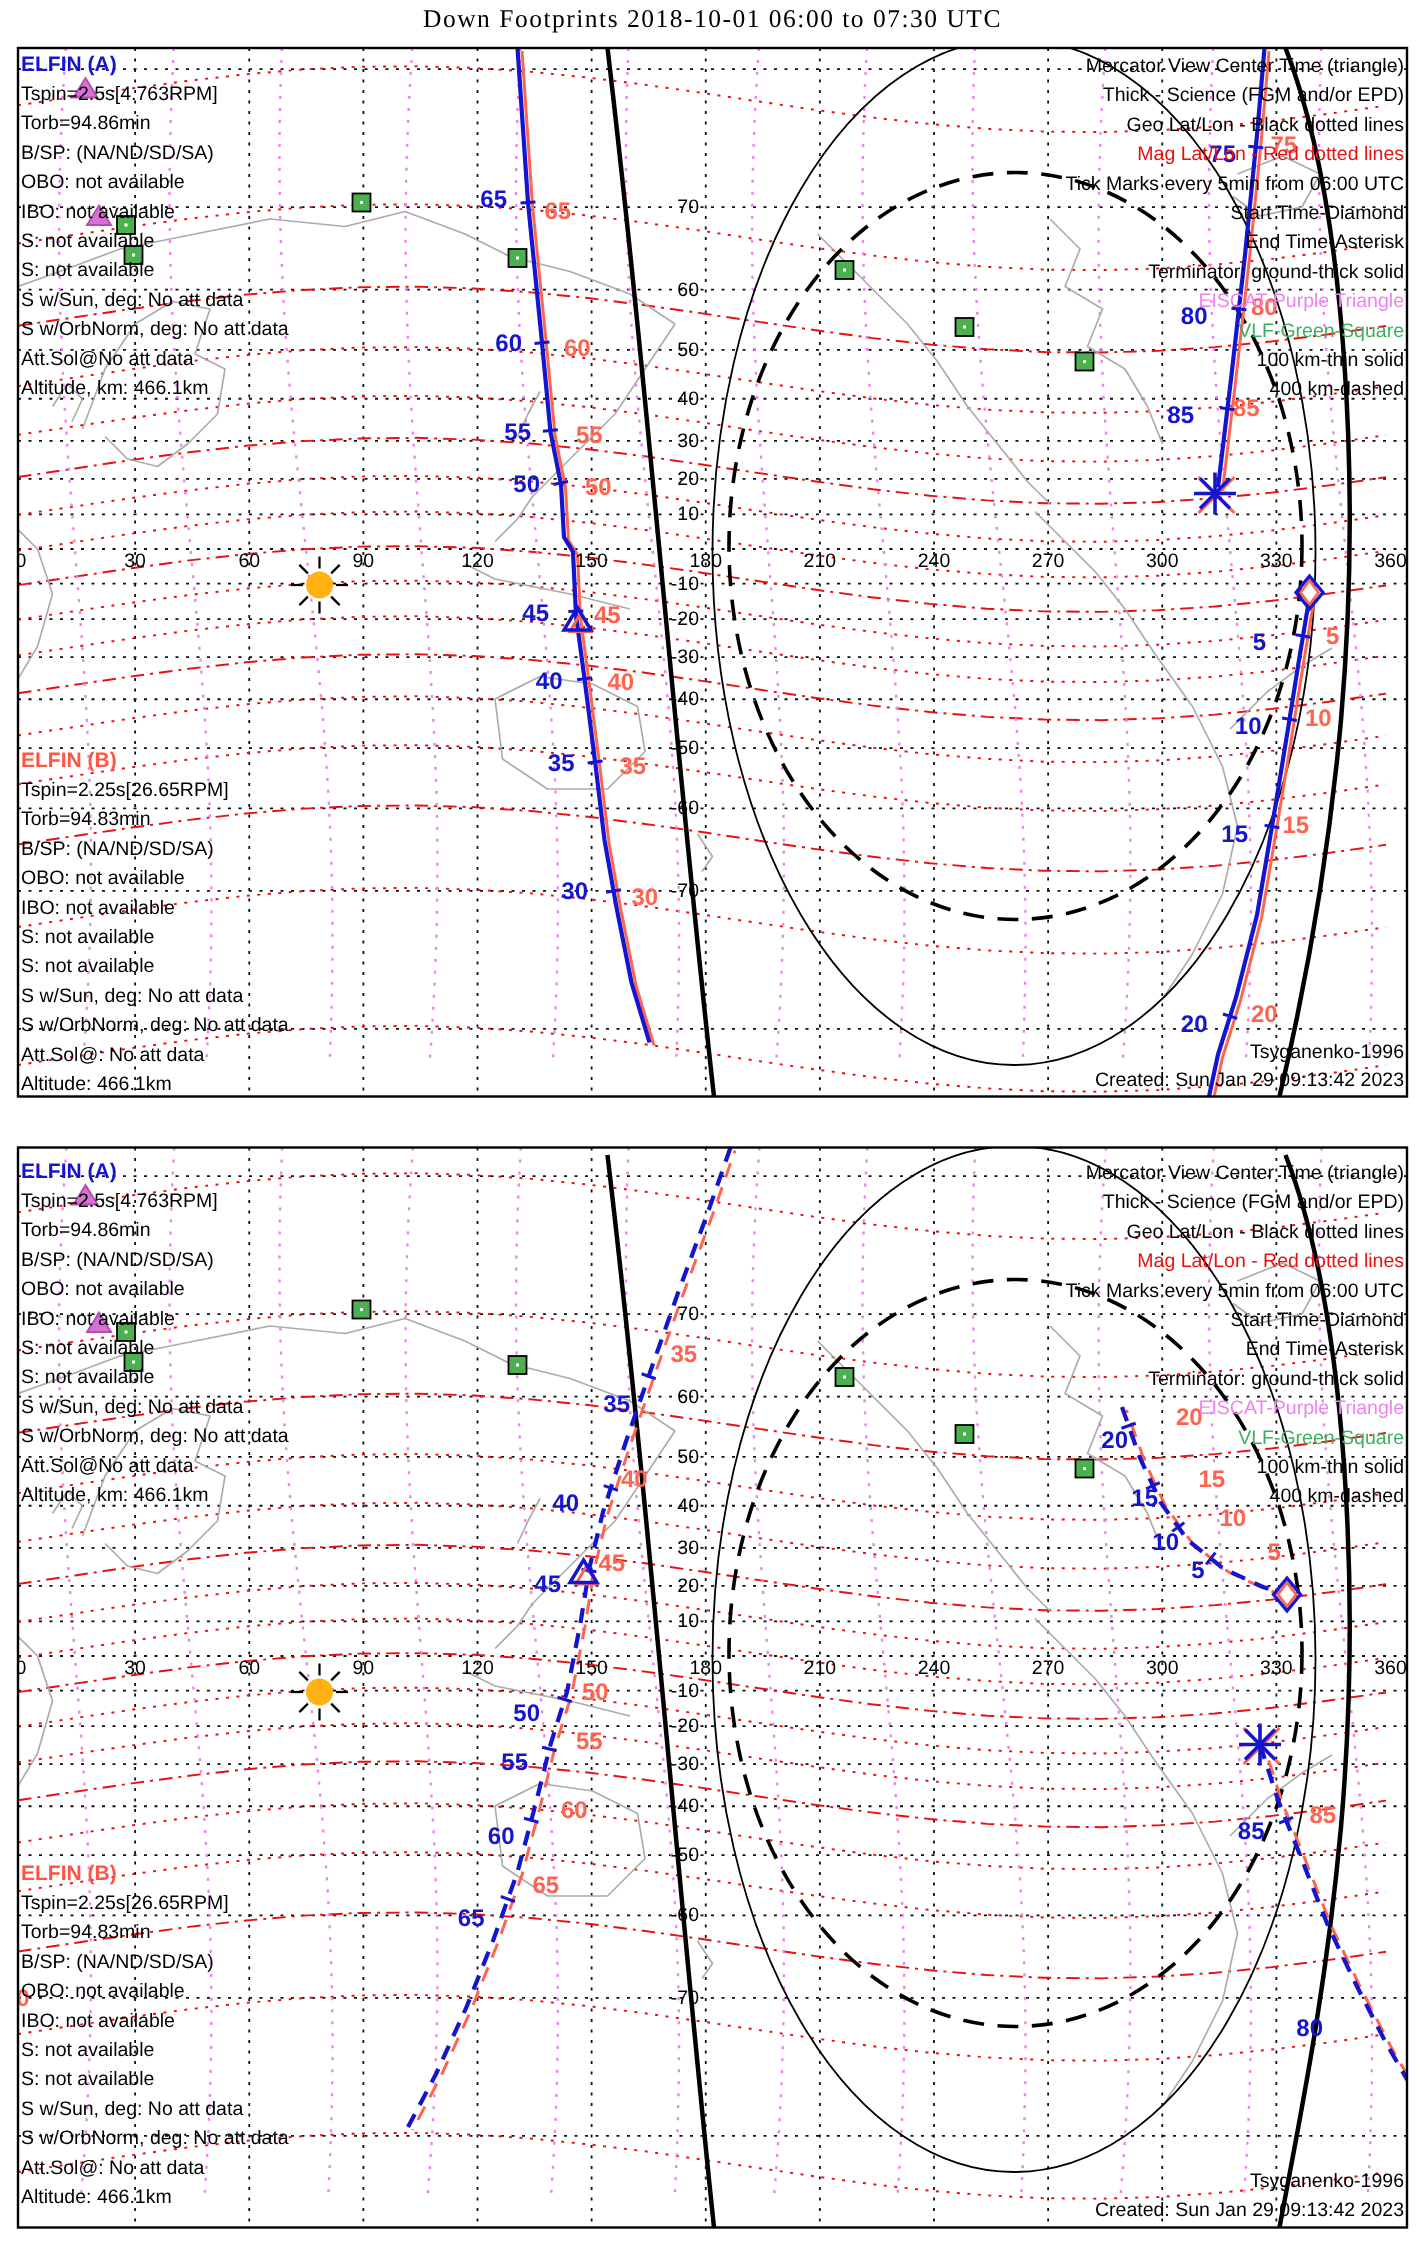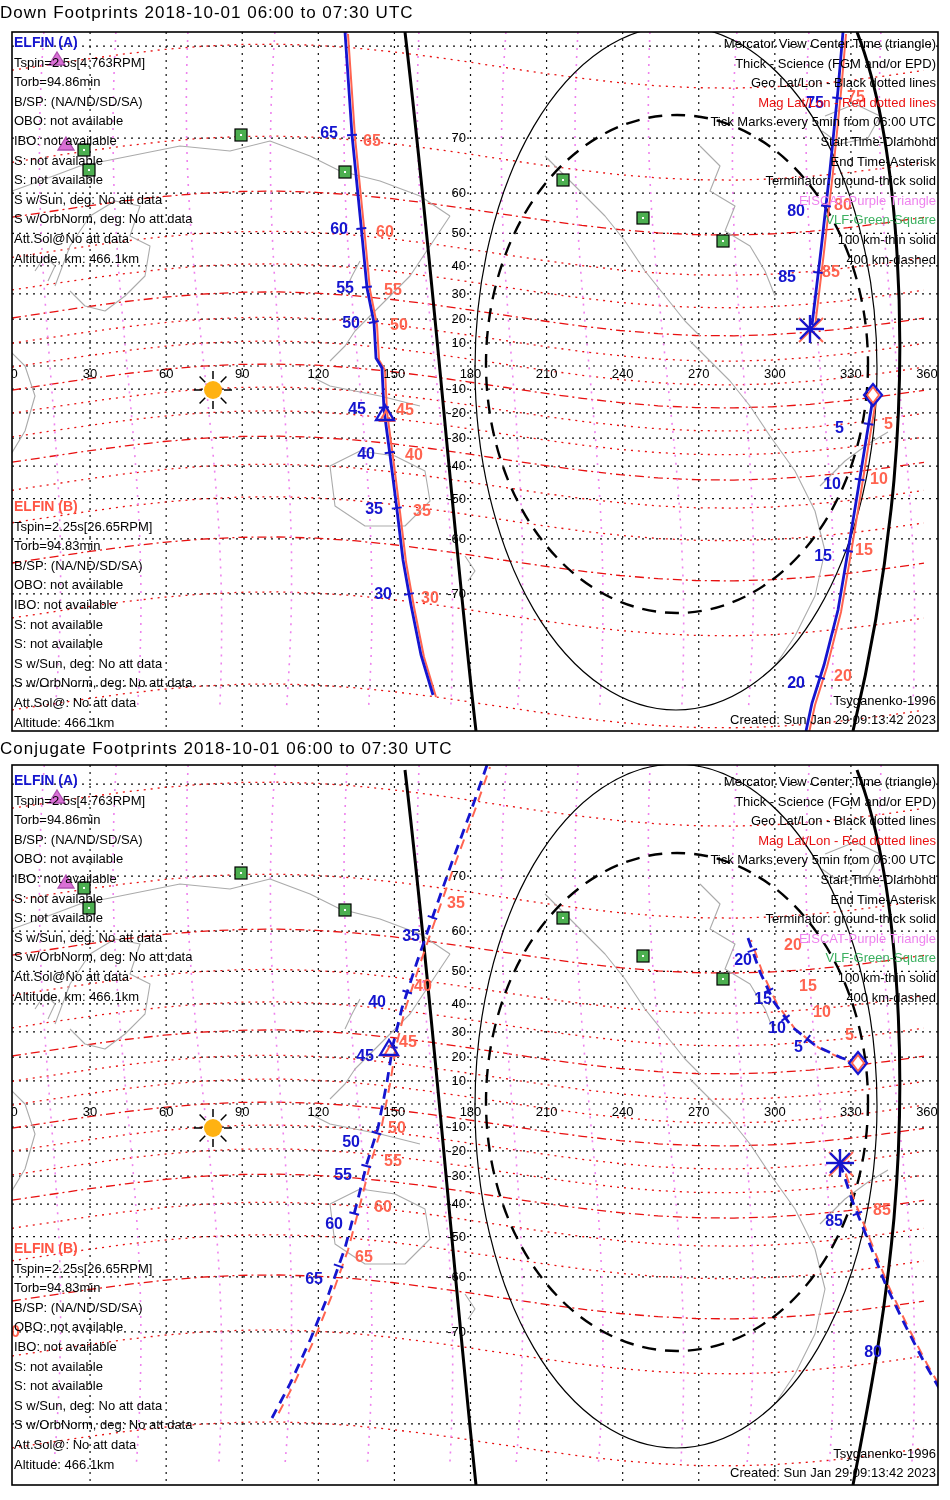--- a/index.html
+++ b/index.html
@@ -1,28 +1,27 @@
 <!DOCTYPE html>
 <html><head>
 <meta charset="utf-8">
 <style>
   html,body{margin:0;padding:0;background:#fff;}
   #canvas{position:relative;width:950px;height:1500px;background:#fff;overflow:hidden;
           font-family:"Liberation Sans",sans-serif;}
-  .ptitle{position:absolute;left:0;width:950px;text-align:left;font-size:17px;
-          letter-spacing:1px;color:#000;white-space:pre;}
+  .ptitle{position:absolute;left:0;width:950px;text-align:center;font-size:17px;
+          letter-spacing:1px;color:#000;white-space:pre;font-family:Liberation Serif, serif;}
   .t1{top:3px;} .t2{top:739px;}
   svg text{font-family:"Liberation Sans",sans-serif;}
 </style>
 </head>
 <body>
 
 <div id="canvas">
   <div class="ptitle t1">Down Footprints 2018-10-01 06:00 to 07:30 UTC</div>
-  <div class="ptitle t2">Conjugate Footprints 2018-10-01 06:00 to 07:30 UTC</div>
   <svg id="plot" width="950" height="1500" viewBox="0 0 950 1500">
       <defs>
         <clipPath id="clip0">
           <rect x="12" y="32" width="926" height="699"></rect>
         </clipPath>
         <clipPath id="clip1">
           <rect x="12" y="765" width="926" height="720"></rect>
         </clipPath>
       </defs>
       <g clip-path="url(#clip0)">

